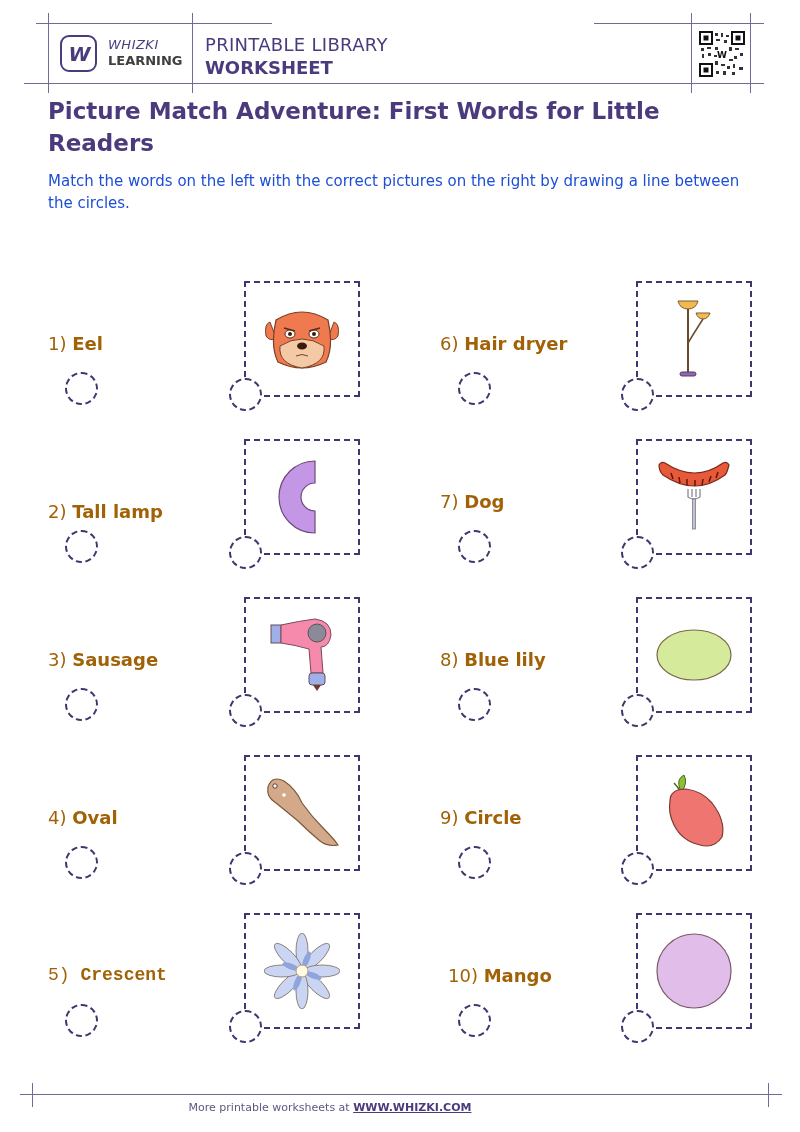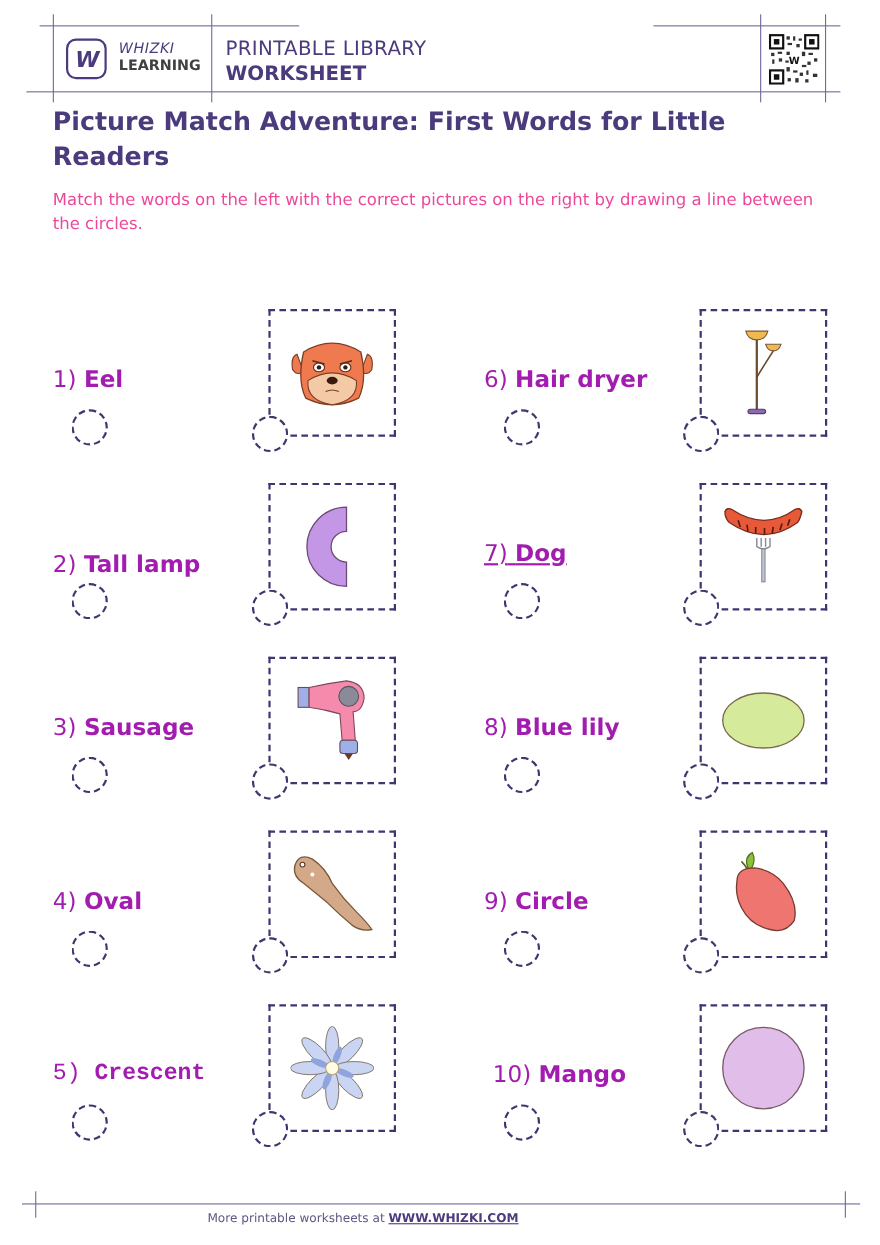--- a/index.html
+++ b/index.html
@@ -6,22 +6,22 @@
   body { width: 800px; height: 1132px; background: #ffffff; font-family: "DejaVu Sans", "Liberation Sans", sans-serif; position: relative; overflow: hidden; color: #1c1c1c; }
   .line { position: absolute; background: #6f6a99; }
   .logo-box { position: absolute; left: 60px; top: 35px; width: 37px; height: 37px; border: 2.5px solid #4b3b7d; border-radius: 9px; display: flex; align-items: center; justify-content: center; }
   .logo-w { font-family: "DejaVu Sans", sans-serif; font-weight: bold; font-style: italic; font-size: 20px; color: #4b3b7d; letter-spacing: -2px; }
   .brand1 { position: absolute; left: 108px; top: 37px; font-size: 13px; color: #4b3b7d; letter-spacing: 0.5px; font-style: italic; }
   .brand2 { position: absolute; left: 108px; top: 53px; font-size: 13px; font-weight: bold; color: #404040; }
   .lib1 { position: absolute; left: 205px; top: 34px; font-size: 18px; color: #4b3b7d; letter-spacing: 0.3px; }
   .lib2 { position: absolute; left: 205px; top: 57px; font-size: 18px; font-weight: bold; color: #4b3b7d; }
   .qr { position: absolute; left: 699px; top: 31px; width: 46px; height: 46px; }
   .title { position: absolute; left: 48px; top: 95px; width: 700px; font-size: 23px; font-weight: bold; color: #4b3b7d; line-height: 32px; }
-  .instr { position: absolute; left: 48px; top: 170px; width: 700px; font-size: 15px; color: #ec4899; line-height: 22px; }
-  .label { position: absolute; font-size: 21px; color: #a21caf; }
+  .instr { position: absolute; left: 48px; top: 170px; width: 700px; font-size: 15px; color: #1d4ed8; line-height: 22px; }
+  .label { position: absolute; font-size: 18px; color: #a16207; }
   .label b { font-weight: bold; }
   .dcircle { position: absolute; width: 33px; height: 33px; border: 2px dashed #3f3670; border-radius: 50%; background: #fff; }
   .pbox { position: absolute; width: 116px; height: 116px; border-top: 2px dashed #3f3670; border-right: 2px dashed #3f3670; border-bottom: 2px dashed #3f3670; border-left: 2px dashed #3f3670; }
   .pic { position: absolute; width: 116px; height: 116px; display: flex; align-items: center; justify-content: center; }
   .footer { position: absolute; left: 0; width: 660px; top: 1101px; text-align: center; font-size: 11px; color: #5d5880; }
   .footer a { color: #4b3b7d; font-weight: bold; text-decoration: underline; }
 </style>
 </head>
 <body>
 
@@ -169,21 +169,21 @@
   <svg width="40" height="80" viewBox="0 0 40 80">
     <path d="M4 2 L24 2 Q22 10 14 10 Q6 10 4 2 Z" fill="#f2b94e" stroke="#7a5a3a"></path>
     <path d="M22 14 L36 14 Q34 20 29 20 Q24 20 22 14 Z" fill="#f2b94e" stroke="#7a5a3a"></path>
     <line x1="14" y1="10" x2="14" y2="74" stroke="#6a4a2a" stroke-width="2"></line>
     <path d="M14 44 Q20 34 29 20" stroke="#6a4a2a" stroke-width="1.5" fill="none"></path>
     <rect x="6" y="73" width="16" height="4" rx="2" fill="#8a6ab0" stroke="#5a3a6a"></rect>
   </svg>
 </div>
 <div class="dcircle" style="left:621px;top:378px;"></div>
 
-<div class="label" style="left:440px;top:491px;text-decoration:underline;"><span>7)</span> <b>Dog</b></div>
+<div class="label" style="left:440px;top:491px;"><span>7)</span> <b>Dog</b></div>
 <div class="dcircle" style="left:458px;top:530px;"></div>
 <div class="pbox" style="left:636px;top:439px;"></div>
 <div class="pic" style="left:636px;top:439px;">
   <svg width="78" height="80" viewBox="0 0 78 80">
     <path d="M4 8 Q6 4 10 6 Q40 26 68 6 Q72 4 74 8 Q72 16 70 18 Q40 40 8 18 Q4 14 4 8 Z" fill="#e8593a" stroke="#7a2a1a" stroke-width="1.2"></path>
     <g stroke="#5a1a0a" stroke-width="1.5">
       <line x1="16" y1="16" x2="18" y2="22"></line>
         <line x1="24" y1="20" x2="25" y2="26"></line>
         <line x1="32" y1="22" x2="32" y2="28"></line>
       <line x1="40" y1="23" x2="40" y2="29"></line>

